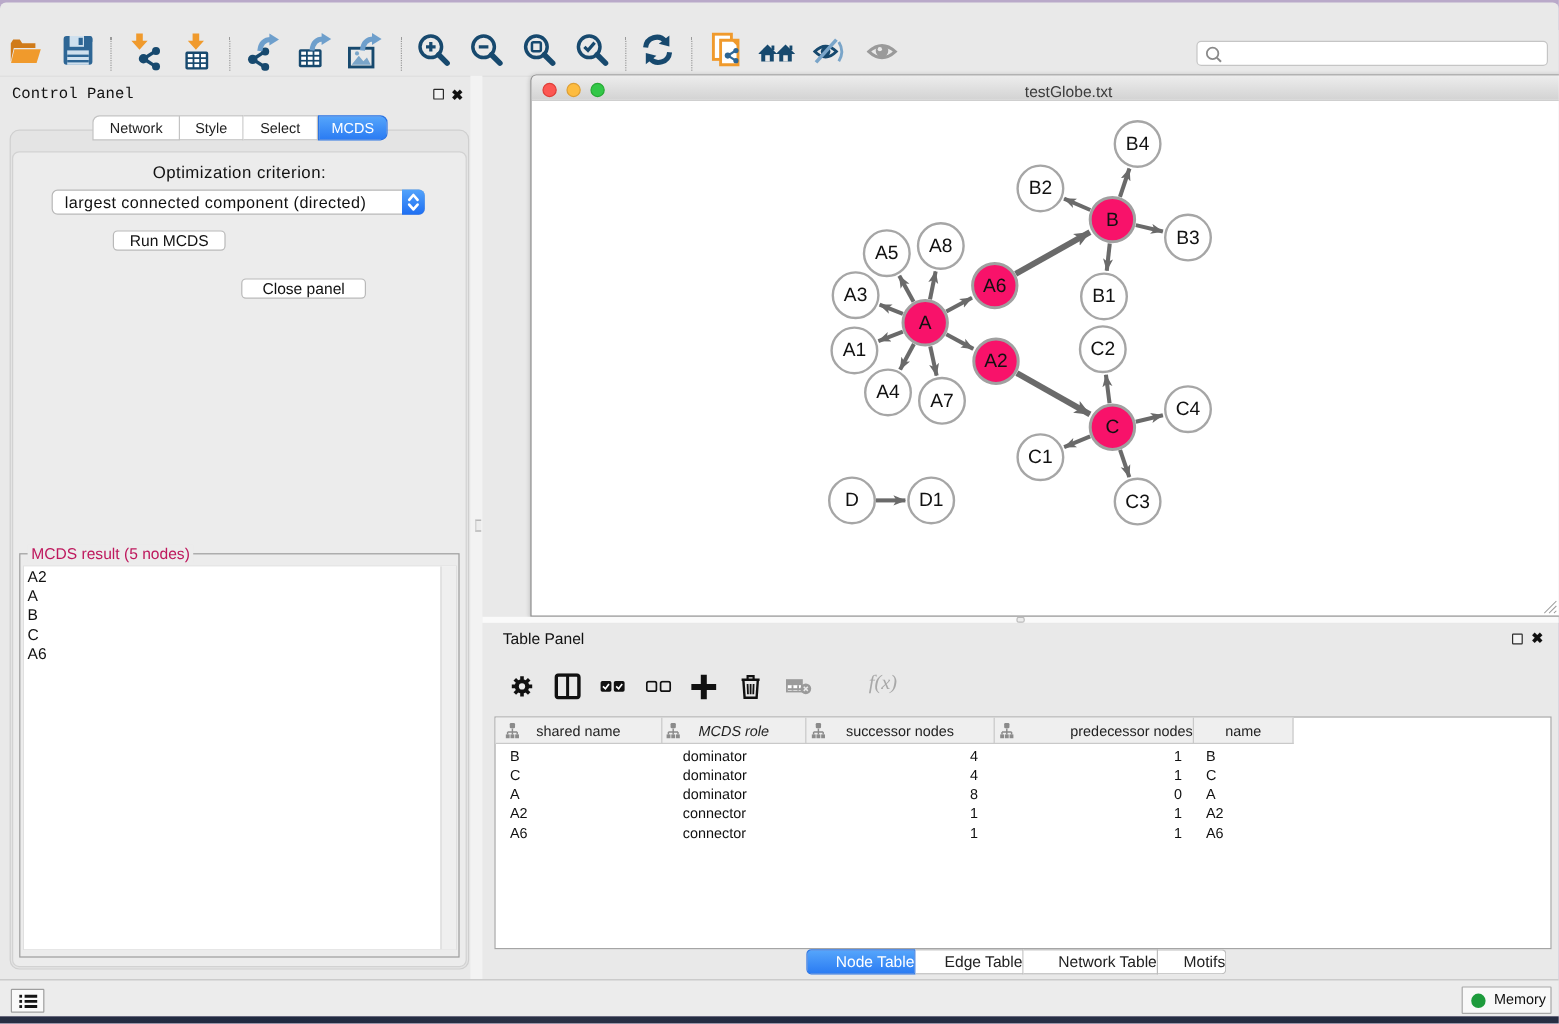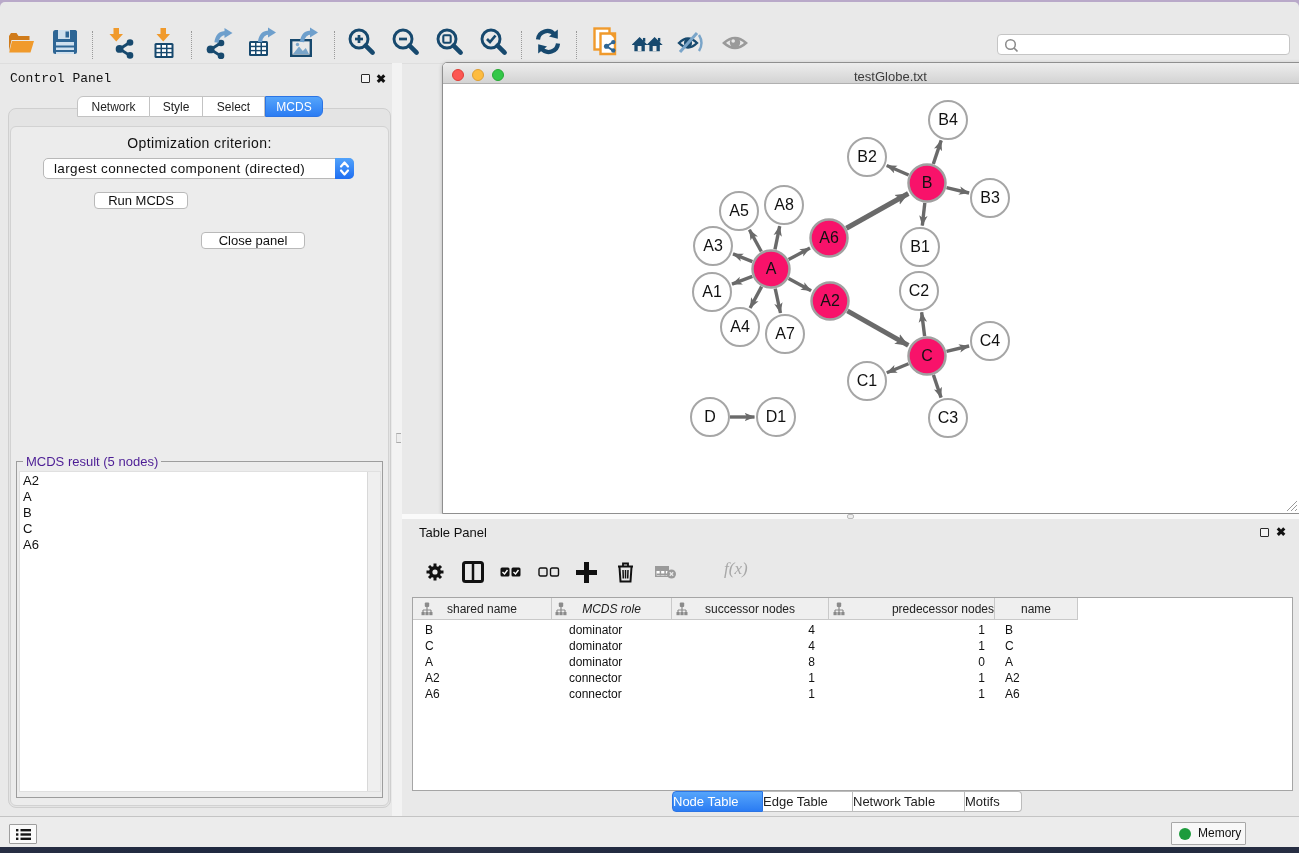--- a/index.html
+++ b/index.html
@@ -23,43 +23,43 @@
 .winbtn { z-index:3; position:absolute; font-size:13px; color:#111; }
 .cptab { z-index:3; position:absolute; top:0; height:21px; background:#fff; border:1px solid #c3c3c3; font-size:12px; color:#222; text-align:center; line-height:20px; }
 .cptab.sel { background:linear-gradient(#55a5fb,#2b7cf3); color:#fff; border:1px solid #2b74e4; }
 #cp-outer { z-index:1; position:absolute; left:8px; top:108px; width:383px; height:700px; background:#e4e4e4; border:1px solid #cfcfcf; border-radius:8px; }
 #cp-inner { z-index:2; position:absolute; left:10px; top:126px; width:379px; height:680px; background:#ececec; border:1px solid #d2d2d2; border-radius:6px; }
 #opt-label { z-index:3; position:absolute; left:0; top:135px; width:399px; text-align:center; font-size:14px; letter-spacing:0.4px; color:#111; }
 #dropdown { z-index:3; position:absolute; left:43px; top:158px; width:311px; height:21px; background:#fff; border:1px solid #b8b8b8; border-radius:5px; font-size:13.5px; letter-spacing:0.35px; color:#111; line-height:19px; padding-left:10px; }
 #dd-step { position:absolute; right:-1px; top:-1px; width:19px; height:21px; background:linear-gradient(#52a3fb,#1e6ef2); border-radius:0 5px 5px 0; }
 .btn { z-index:3; position:absolute; height:17px; background:#fff; border:1px solid #b9b9b9; border-radius:4px; font-size:13px; color:#111; text-align:center; line-height:16px; }
 #fieldset { z-index:3; position:absolute; left:16px; top:461px; width:367px; height:337px; border:1px solid #9d9d9d; }
-#fs-legend { position:absolute; left:6px; top:-8px; background:#ececec; padding:0 3px; font-size:13px; color:#4c1d95; }
+#fs-legend { position:absolute; left:6px; top:-8px; background:#ececec; padding:0 3px; font-size:13px; color:#be185d; }
 #fs-list { position:absolute; left:2px; top:9px; width:362px; height:321px; background:#fff; border:1px solid #e0e0e0; font-size:13px; color:#111; line-height:16px; padding:1px 0 0 3px; }
 #fs-scroll { position:absolute; right:0px; top:0px; width:13px; height:319px; background:#efefef; border-left:1px solid #d8d8d8; }
 #v-split { position:absolute; left:392px; top:63px; width:10px; height:753px; background:#f3f3f3; }
 #cp-splitter { position:absolute; left:396px; top:433px; width:5px; height:10px; background:#ededed; border-top:1px solid #aaa; border-bottom:1px solid #aaa; border-left:1px solid #ccc; }
 
 
 #netwin { position:absolute; left:402px; top:62px; width:897px; height:452px; background:#fff; border:1.5px solid #8f8f8f; border-radius:5px 5px 0 0; box-shadow:0 1px 4px rgba(0,0,0,0.2);margin-left:40px; }
 #net-titlebar { position:absolute; left:0; top:0; width:100%; height:21px; background:linear-gradient(#ededed,#d3d3d3); border-bottom:1px solid #b0b0b0; border-radius:4px 4px 0 0; }
 #net-title { position:absolute; top:3px; width:100%; text-align:center; font-size:13px; color:#3c3c3c; }
 #h-split { position:absolute; left:402px; top:514px; width:897px; height:5px; background:#fafafa; }
 #h-splitter { position:absolute; left:847px; top:514px; width:7px; height:5px; background:#ededed; border:1px solid #bbb; border-radius:2px; }
 
 
 #tp-title { position:absolute; left:419px; top:525px; font-size:13px; color:#111; }
 #tp-toolbar { position:absolute; left:413px; top:556px; width:880px; height:32px; }
 #tbl { position:absolute; left:412px; top:597px; width:881px; height:194px; background:#fff; border:1px solid #a5a5a5; }
 #tbl-header { position:absolute; left:0; top:0; width:665px; height:22px; background:#efefef; border-bottom:1px solid #c9c9c9; }
 .th { position:absolute; top:0; height:22px; border-right:1px solid #c9c9c9; font-size:12px; color:#222; text-align:center; line-height:22px; }
 .tr { position:absolute; font-size:12px; color:#111; height:16px; line-height:16px; }
-.tabs-bottom { position:absolute; top:791px; height:21px; background:#fff; border:1px solid #bcbcbc; font-size:13px; color:#222; text-align:left; line-height:19px; }
+.tabs-bottom { position:absolute; top:791px; height:21px; background:#fff; border:1px solid #bcbcbc; font-size:13px; color:#222; text-align:right; line-height:19px; }
 .tabs-bottom.sel { background:linear-gradient(#55a5fb,#2b7cf3); color:#fff; border:1px solid #2b74e4; }
-#memorybtn { position:absolute; left:1171px; top:822px; width:75px; height:23px; background:#f8f8f8; border:1px solid #a8a8a8; border-radius:1px; font-size:12px; color:#111; line-height:21px; padding-left:26px; }
+#memorybtn { position:absolute; left:1218px; top:822px; width:75px; height:23px; background:#f8f8f8; border:1px solid #a8a8a8; border-radius:1px; font-size:12px; color:#111; line-height:21px; padding-left:26px; }
 #memorybtn .dot { position:absolute; left:7px; top:5px; width:12px; height:12px; background:#1d9b3c; border-radius:50%; }
 #listbtn { position:absolute; left:9px; top:824px; width:28px; height:20px; background:#fafafa; border:1px solid #9e9e9e; border-radius:1px; }
 </style>
 </head>
 <body>
 <div id="appwin">
   <div id="toolbar">
       <div class="sep" style="left:92px"></div>
       <div class="sep" style="left:191px"></div>
       <div class="sep" style="left:334px"></div>

